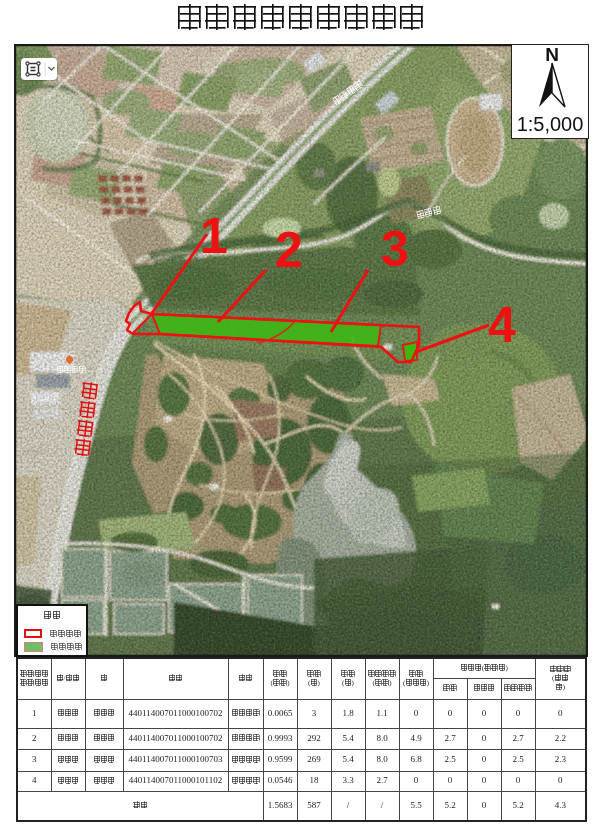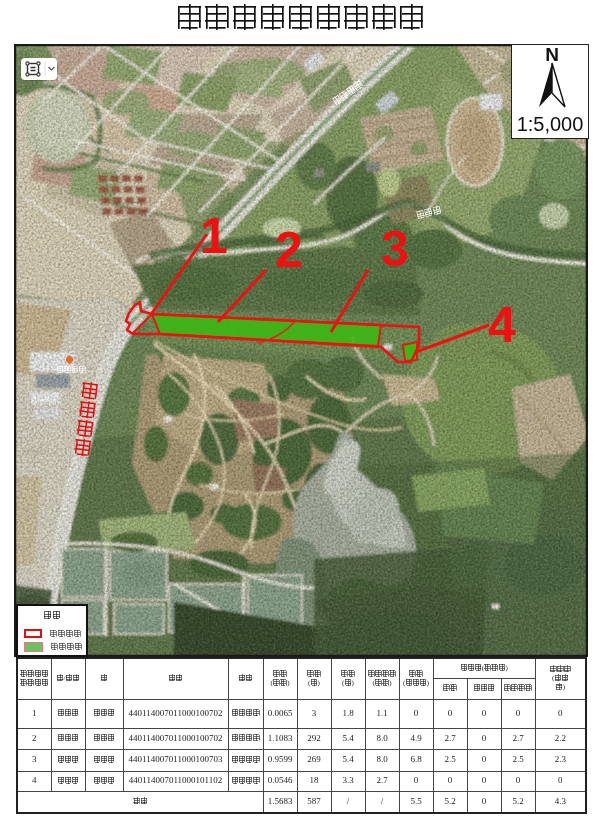--- a/index.html
+++ b/index.html
@@ -496,21 +496,21 @@
         <td>0</td>
         <td>0</td>
 </tr>
 
 <tr style="height:21px">
 <td>2</td>
         <td class="c"><span class="k"></span><span class="k"></span><span class="k"></span></td>
         <td class="c"><span class="k"></span><span class="k"></span><span class="k"></span></td>
 <td>440114007011000100702</td>
         <td class="c"><span class="k"></span><span class="k"></span><span class="k"></span><span class="k"></span></td>
-<td>1.1083</td>
+<td>0.9993</td>
         <td>292</td>
         <td>5.4</td>
         <td>8.0</td>
         <td>4.9</td>
         <td>2.7</td>
         <td>0</td>
         <td>2.7</td>
         <td>2.2</td>
 </tr>
 
@@ -541,21 +541,21 @@
         <td>18</td>
         <td>3.3</td>
         <td>2.7</td>
         <td>0</td>
         <td>0</td>
         <td>0</td>
         <td>0</td>
         <td>0</td>
 </tr>
 
-<tr style="height:22px">
+<tr style="height:30px">
 <td colspan="5" class="c"><span class="k"></span><span class="k"></span></td>
 <td>1.5683</td>
         <td>587</td>
         <td>/</td>
         <td>/</td>
         <td>5.5</td>
         <td>5.2</td>
         <td>0</td>
         <td>5.2</td>
         <td>4.3</td>

